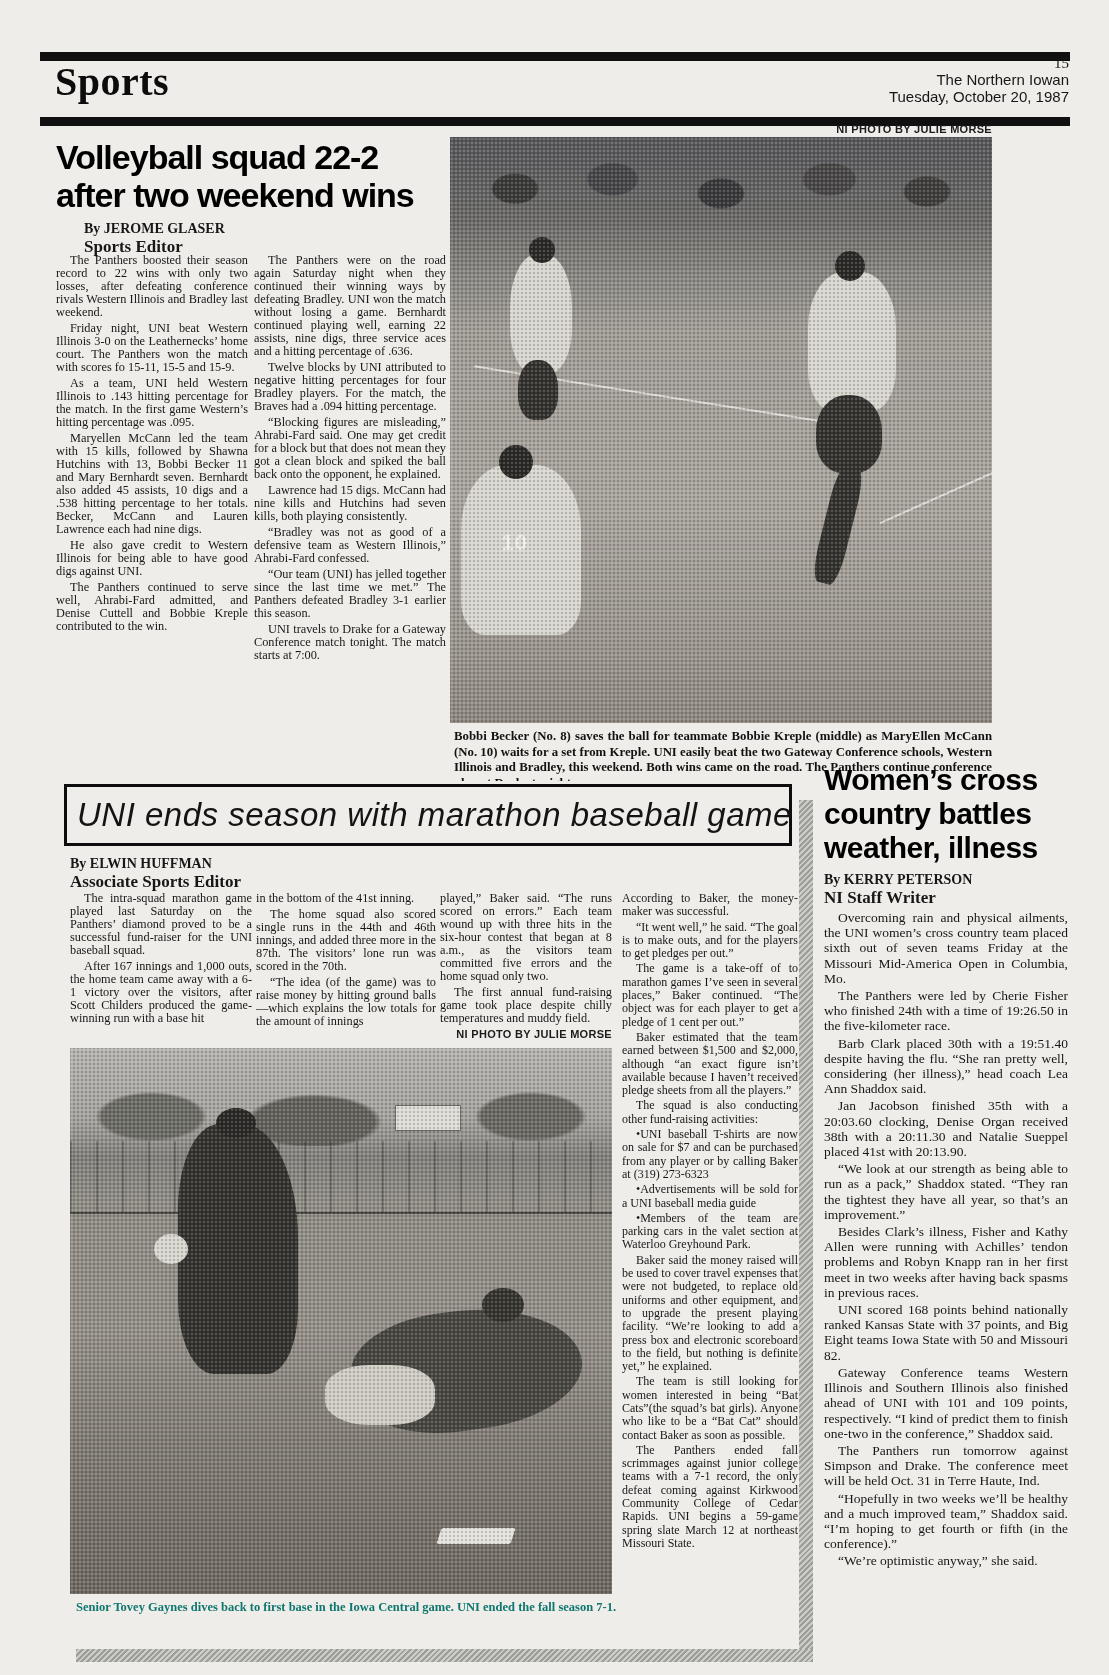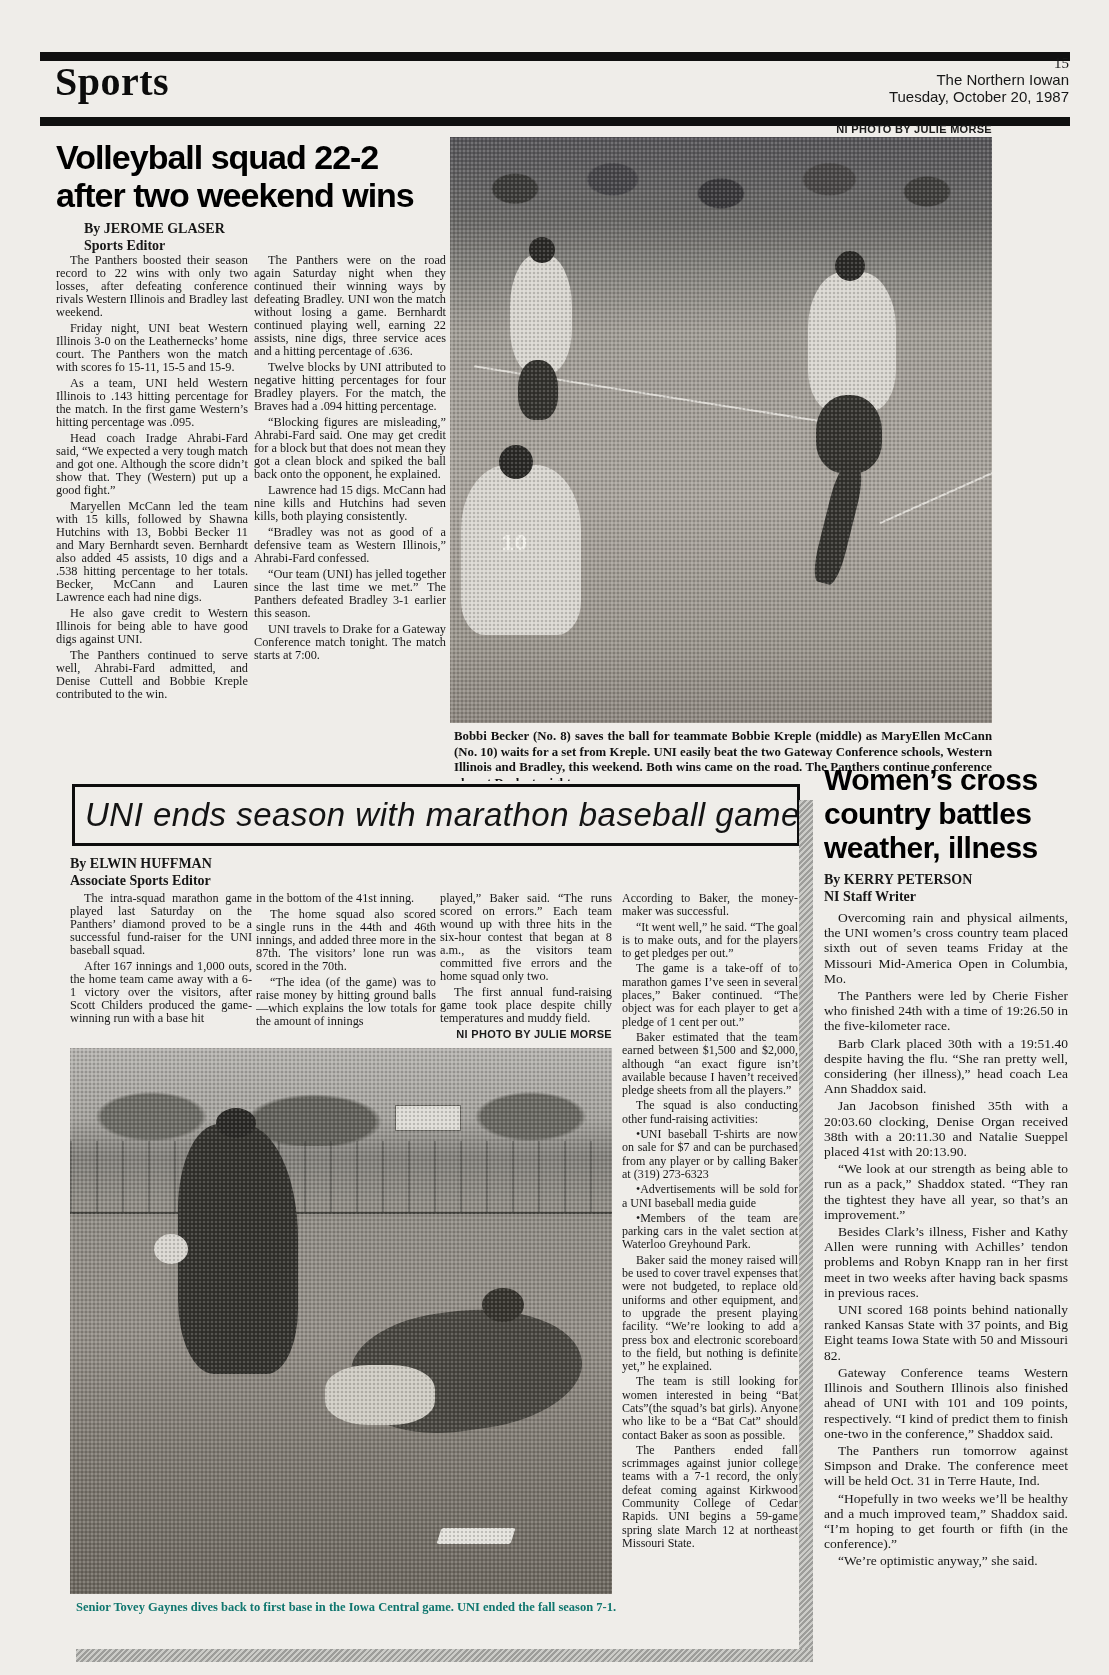--- a/index.html
+++ b/index.html
@@ -29,21 +29,21 @@
     font-family:"Liberation Sans","DejaVu Sans",sans-serif;font-weight:700;
     font-size:34px;line-height:38px;letter-spacing:-1px;color:#000;
   }
   .cc-headline{
     position:absolute;left:824px;top:763px;width:266px;
     font-family:"Liberation Sans","DejaVu Sans",sans-serif;font-weight:700;
     font-size:30px;line-height:34px;letter-spacing:-.5px;color:#000;
   }
   .byline{position:absolute;line-height:1.1;}
   .by-name{font-weight:700;font-size:14px;}
-  .by-title{font-weight:700;font-size:14px;margin-top:2px;}
+  .by-title{font-weight:700;font-size:17px;margin-top:2px;}
   
   .col{position:absolute;overflow:hidden;}
   .col p{
     margin:0 0 3px 0;text-indent:14px;text-align:justify;
     font-size:12.3px;line-height:13px;
   }
   .col p.nf{text-indent:0;}
   #bb-col4 p{font-size:12px;line-height:13.3px;margin-bottom:2px;}
   #cc-col p{font-size:13.5px;line-height:15.2px;margin-bottom:2px;}
   
@@ -51,21 +51,21 @@
     position:absolute;font-weight:700;font-size:12.8px;line-height:15.5px;
     text-align:justify;color:#121212;
   }
   .caption-one{
     position:absolute;font-weight:700;font-size:12.5px;white-space:nowrap;
     overflow:hidden;color:#0f766e;
   }
   
   .bb-box{
     position:absolute;left:64px;top:784px;width:722px;height:56px;
-    border:3px solid #0d0d0d;background:#efede9;display:flex;align-items:center;margin-left:8px;
+    border:3px solid #0d0d0d;background:#efede9;display:flex;align-items:center;
   }
   .bb-box .bb-head{
     font-family:"Liberation Sans","DejaVu Sans",sans-serif;font-style:italic;
     font-size:33px;letter-spacing:.5px;color:#141414;padding-left:10px;white-space:nowrap;
   }
   .shadow-strip{
     position:absolute;
     background:repeating-linear-gradient(135deg,#9d9d9a 0 2px,#ccccc8 2px 4px);
   }
   
@@ -146,21 +146,20 @@
     <div>after two weekend wins</div>
   </div>
   <div class="byline" style="left:64px;top:221px;margin-left:20px;">
     <div class="by-name">By JEROME GLASER</div>
     <div class="by-title">Sports Editor</div>
   </div>
   <div class="col" style="left:56px;top:254px;width:192px;height:518px;">
     <p>The Panthers boosted their season record to 22 wins with only two losses, after defeating conference rivals Western Illinois and Bradley last weekend.</p>
     <p>Friday night, UNI beat Western Illinois 3-0 on the Leathernecks’ home court. The Panthers won the match with scores fo 15-11, 15-5 and 15-9.</p>
     <p>As a team, UNI held Western Illinois to .143 hitting percentage for the match. In the first game Western’s hitting percentage was .095.</p>
-    <p>Head coach Iradge Ahrabi-Fard said, “We expected a very tough match and got one. Although the score didn’t show that. They (Western) put up a good fight.”</p>
     <p>Maryellen McCann led the team with 15 kills, followed by Shawna Hutchins with 13, Bobbi Becker 11 and Mary Bernhardt seven. Bernhardt also added 45 assists, 10 digs and a .538 hitting percentage to her totals. Becker, McCann and Lauren Lawrence each had nine digs.</p>
     <p>He also gave credit to Western Illinois for being able to have good digs against UNI.</p>
     <p>The Panthers continued to serve well, Ahrabi-Fard admitted, and Denise Cuttell and Bobbie Kreple contributed to the win.</p>
   </div>
   <div class="col" style="left:254px;top:254px;width:192px;height:518px;">
     <p>The Panthers were on the road again Saturday night when they continued their winning ways by defeating Bradley. UNI won the match without losing a game. Bernhardt continued playing well, earning 22 assists, nine digs, three service aces and a hitting percentage of .636.</p>
     <p>Twelve blocks by UNI attributed to negative hitting percentages for four Bradley players. For the match, the Braves had a .094 hitting percentage.</p>
     <p>“Blocking figures are misleading,” Ahrabi-Fard said. One may get credit for a block but that does not mean they got a clean block and spiked the ball back onto the opponent, he explained.</p>
     <p>Lawrence had 15 digs. McCann had nine kills and Hutchins had seven kills, both playing consistently.</p>
     <p>“Bradley was not as good of a defensive team as Western Illinois,” Ahrabi-Fard confessed.</p>

